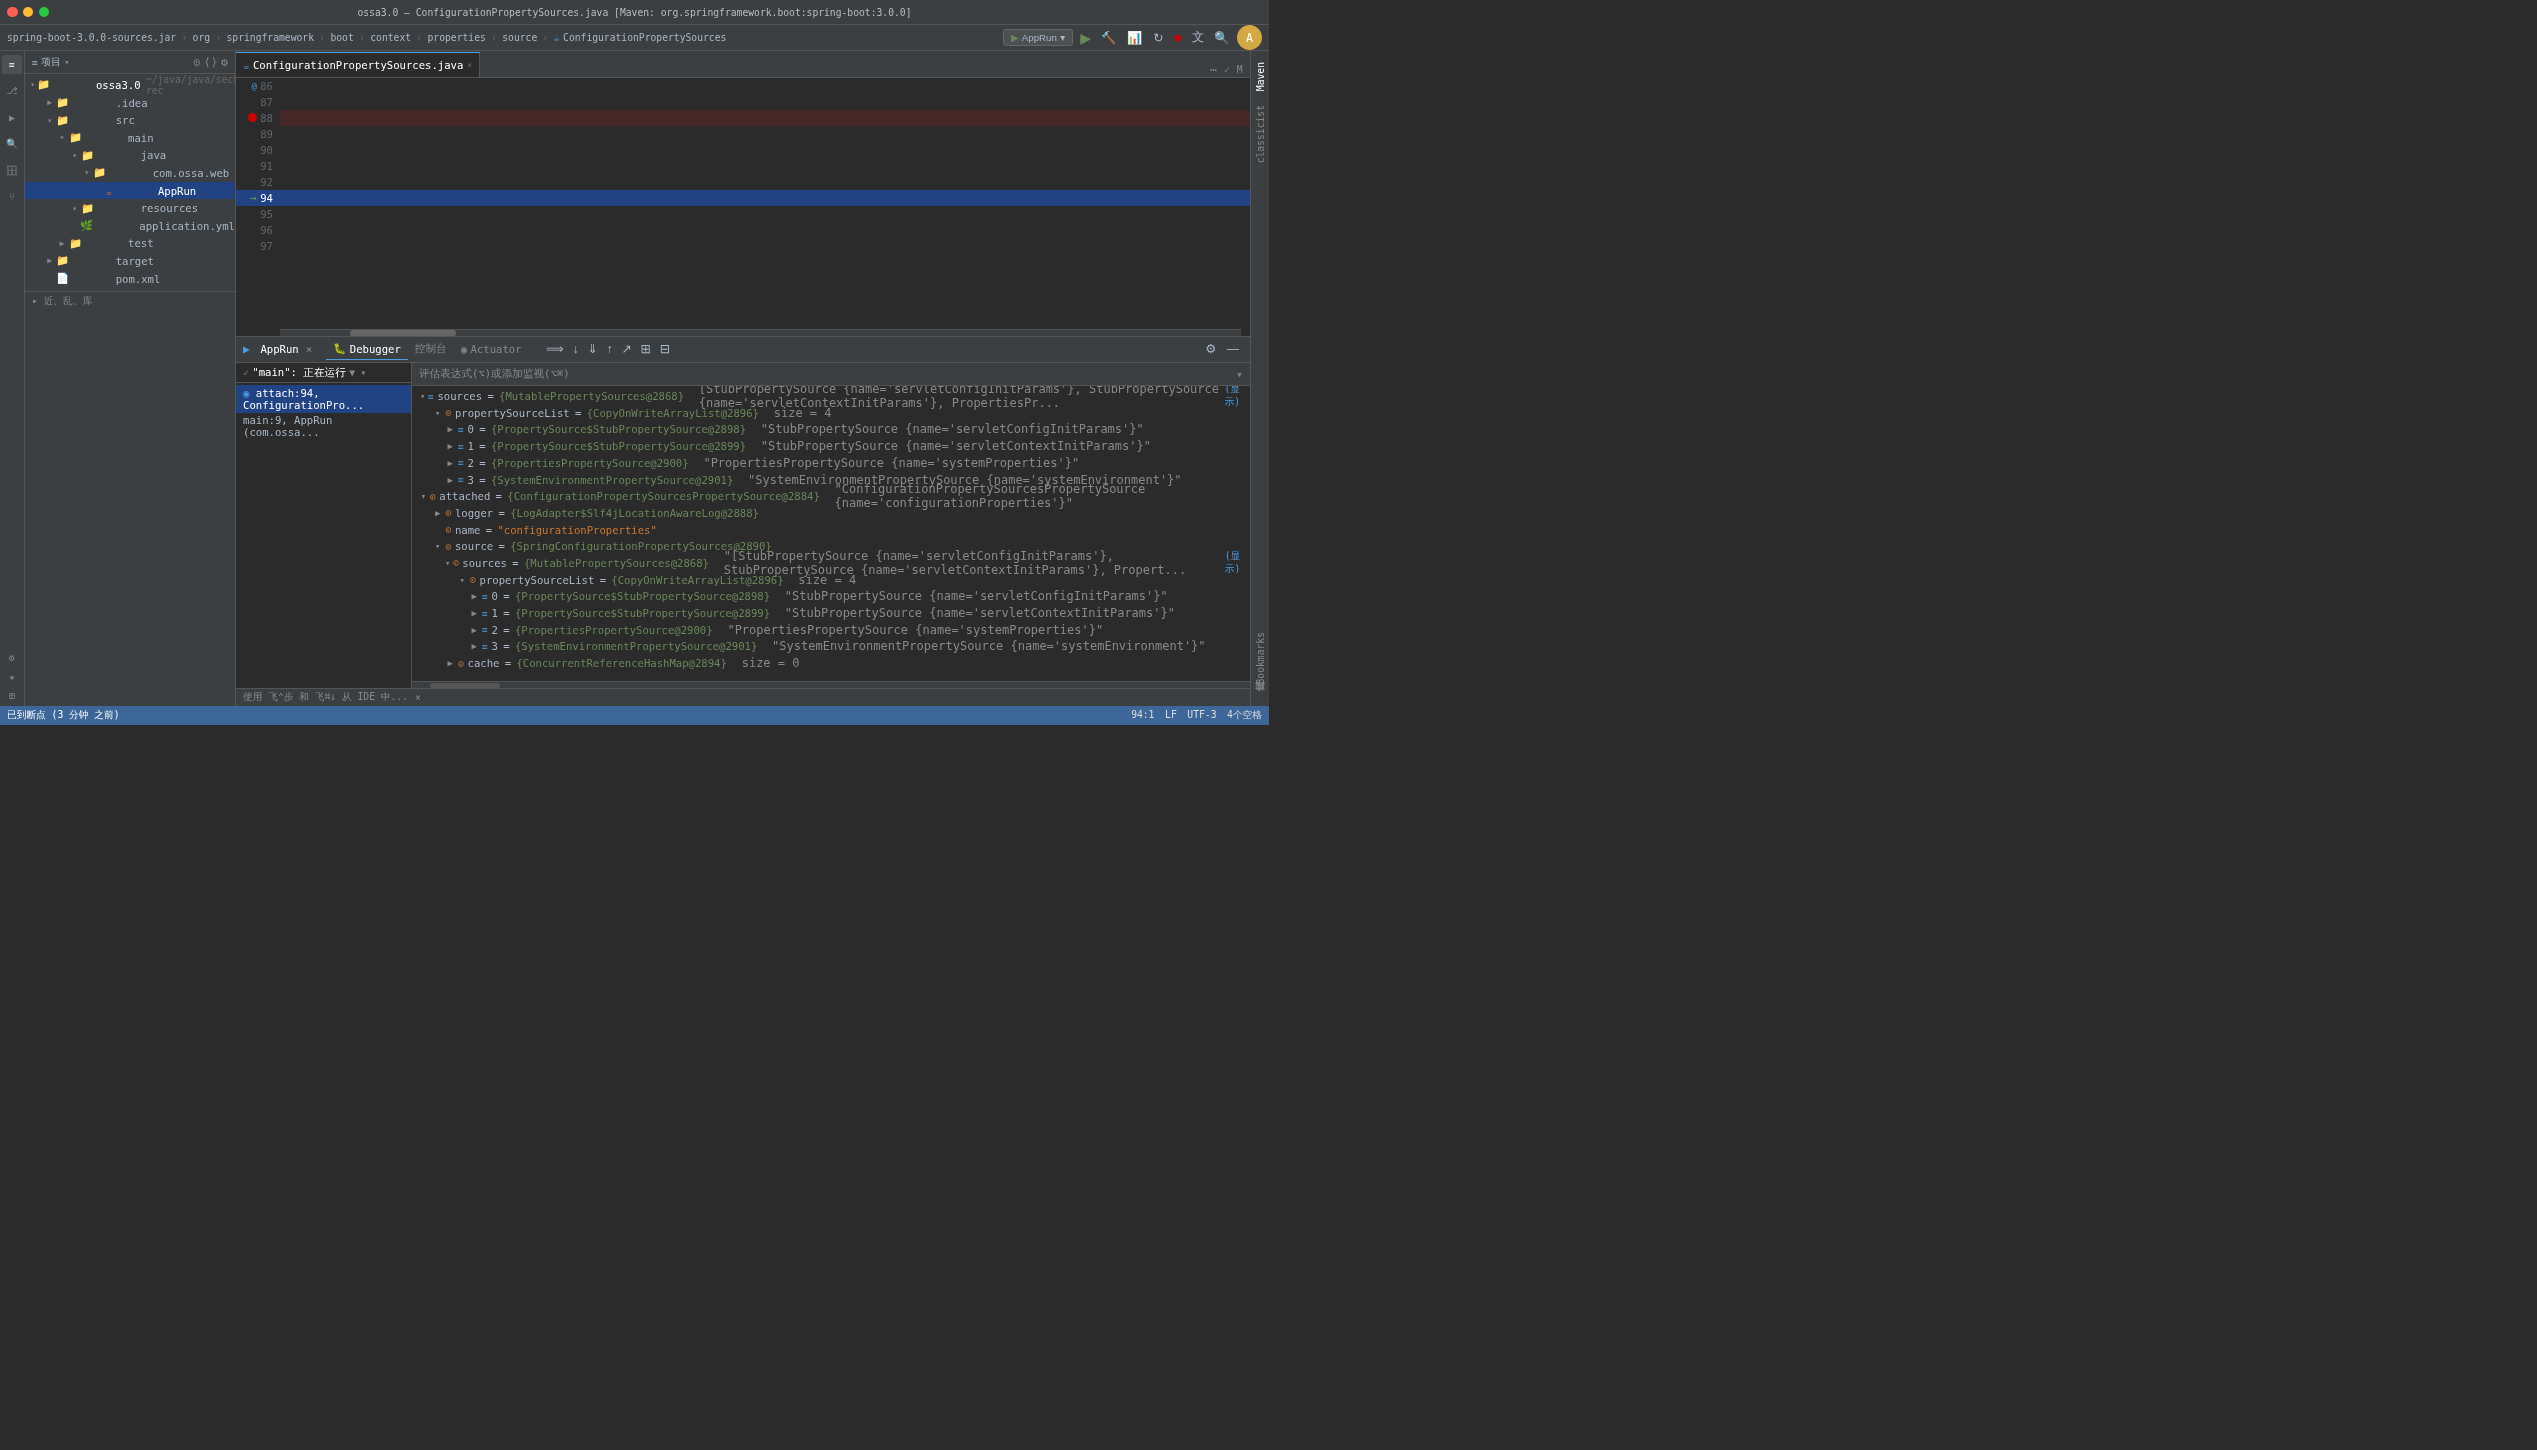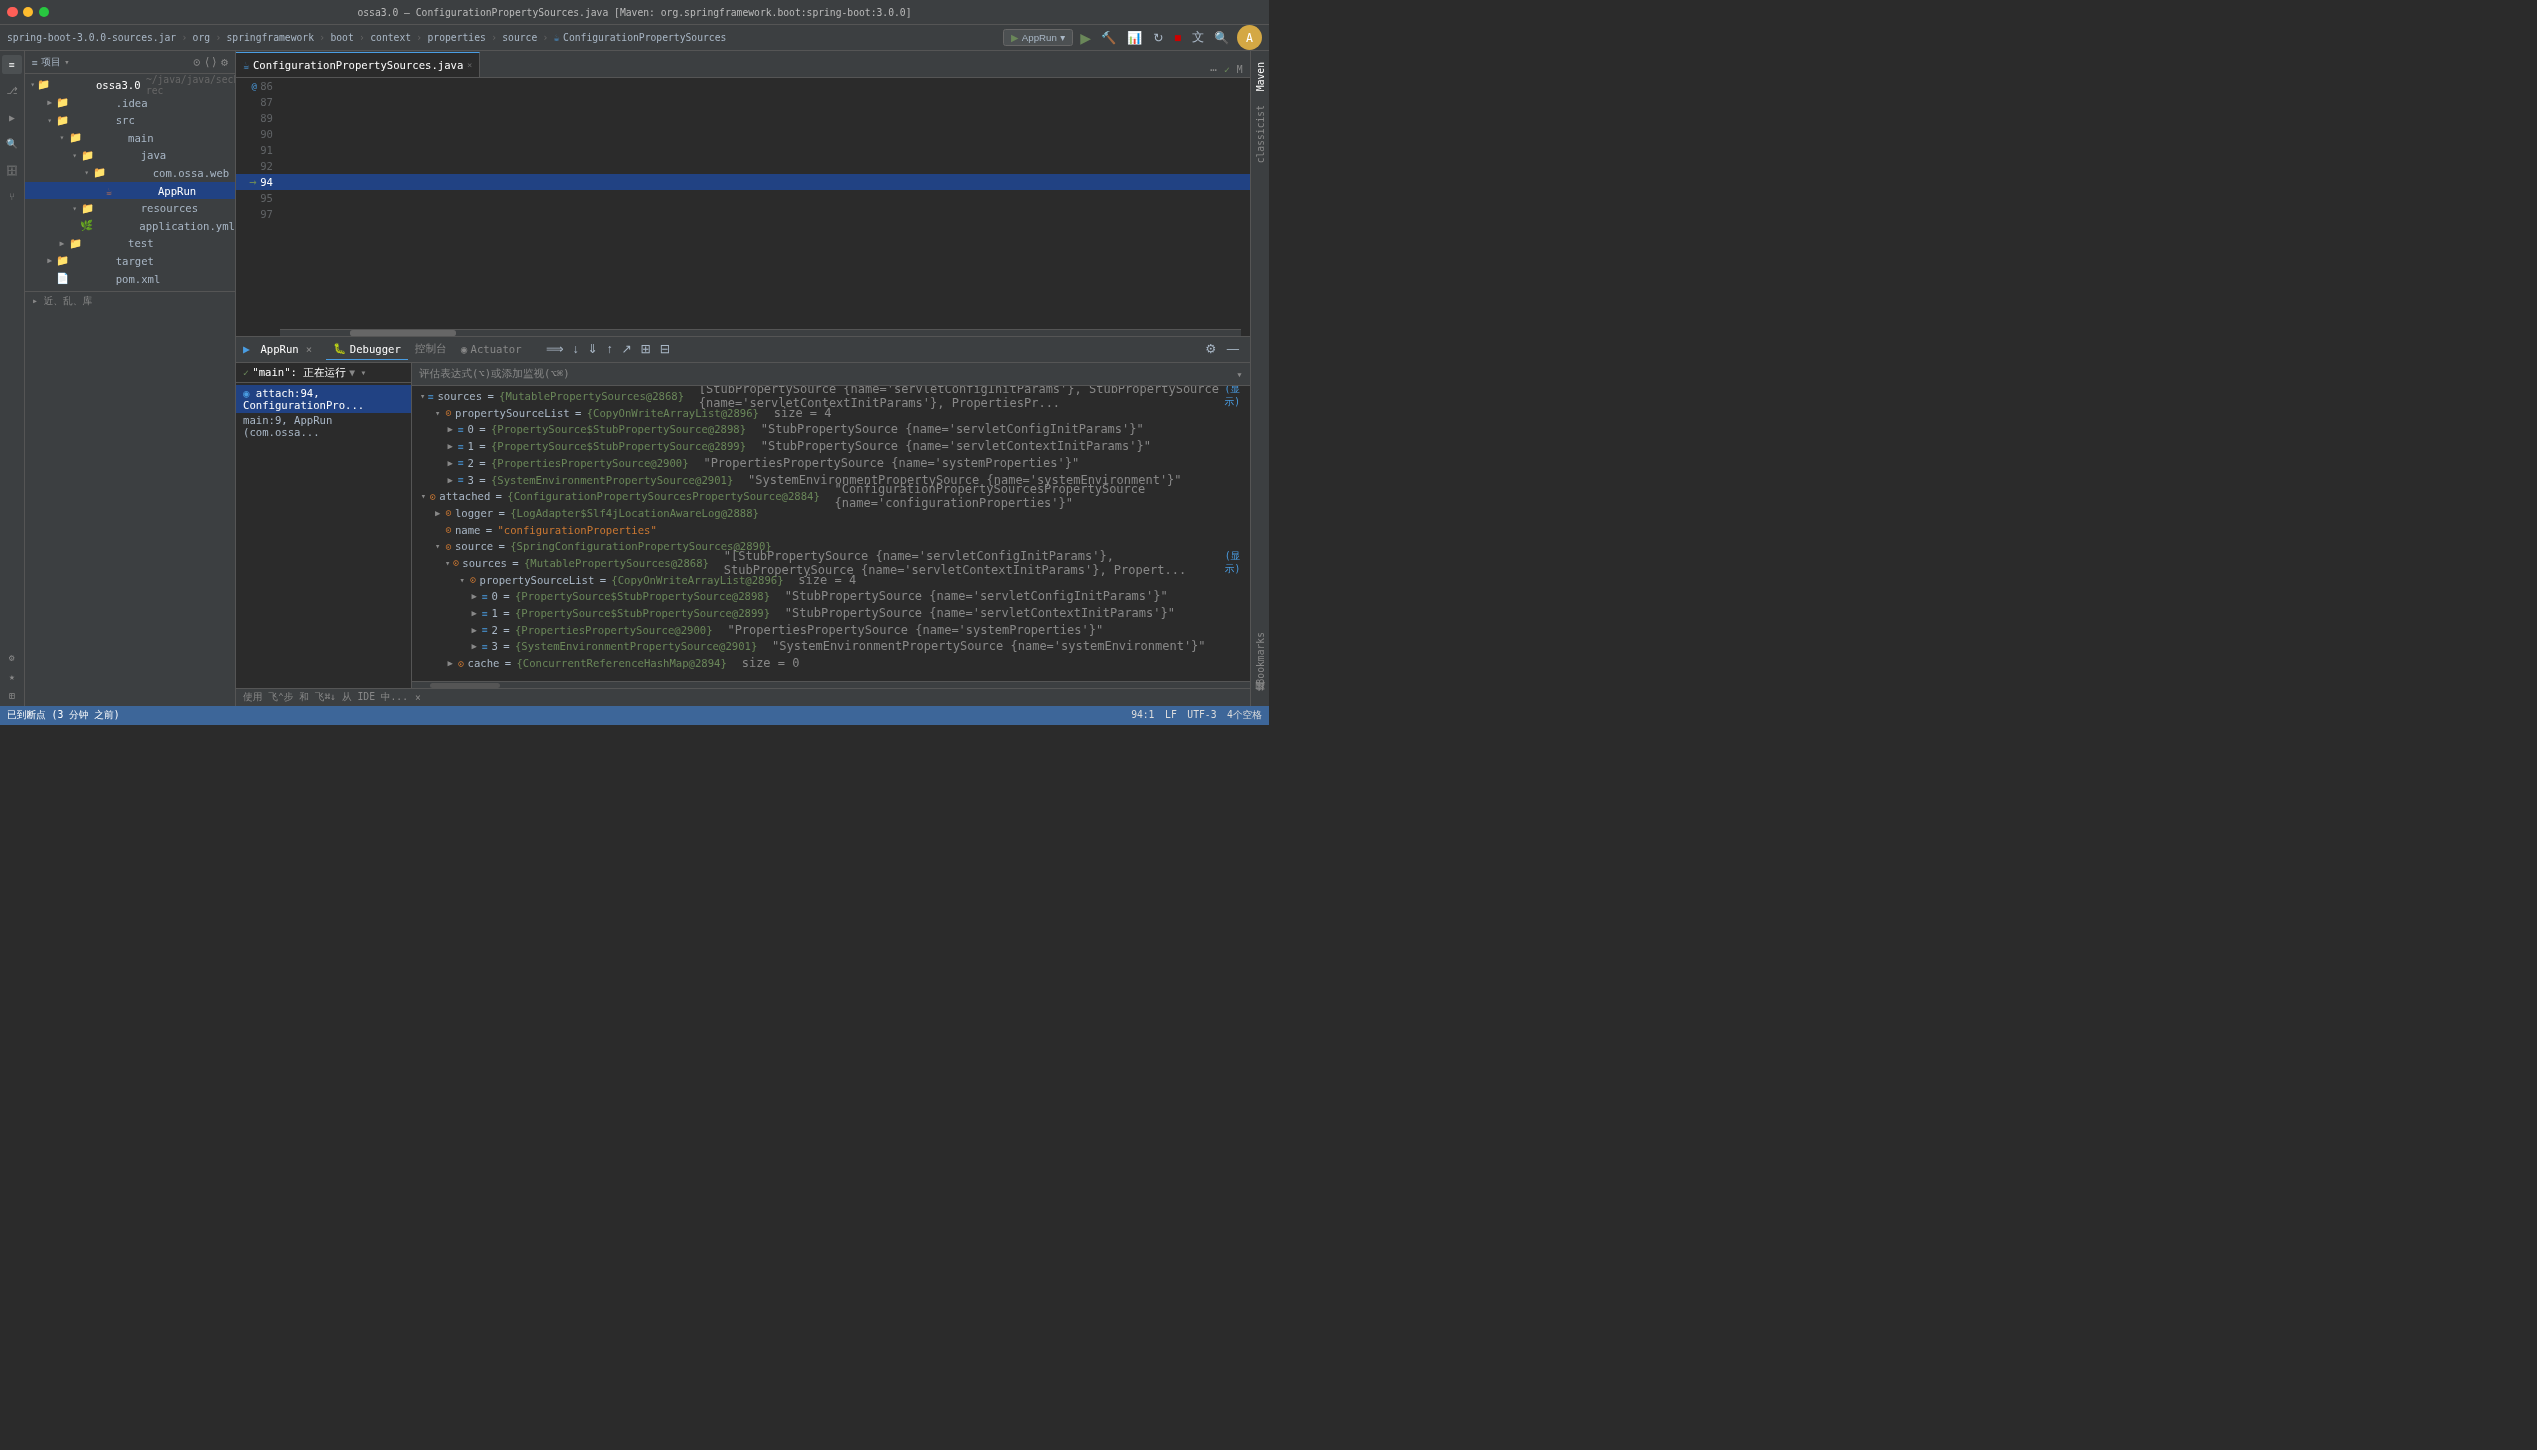--- a/index.html
+++ b/index.html
@@ -607,20 +607,30 @@
 
         <div class="code-line">
           <div class="line-gutter">
             <span class="line-number">87</span>
           </div>
           <div class="line-content">
             
           </div>
         </div>
 
+        <div class="code-line breakpoint-line">
+          <div class="line-gutter">
+            <span class="breakpoint-dot"></span>
+            <span class="line-number">88</span>
+          </div>
+          <div class="line-content">
+            
+            
+          </div>
+        </div>
 
         <div class="code-line">
           <div class="line-gutter">
             <span class="line-number">89</span>
           </div>
           <div class="line-content">
             
             
           </div>
         </div>
@@ -667,20 +677,28 @@
 
         <div class="code-line">
           <div class="line-gutter">
             <span class="line-number">95</span>
           </div>
           <div class="line-content">
             
           </div>
         </div>
 
+        <div class="code-line">
+          <div class="line-gutter">
+            <span class="line-number">96</span>
+          </div>
+          <div class="line-content">
+            
+          </div>
+        </div>
 
         <div class="code-line">
           <div class="line-gutter">
             <span class="line-number">97</span>
           </div>
           <div class="line-content"></div>
         </div>
 
       </div>
 

